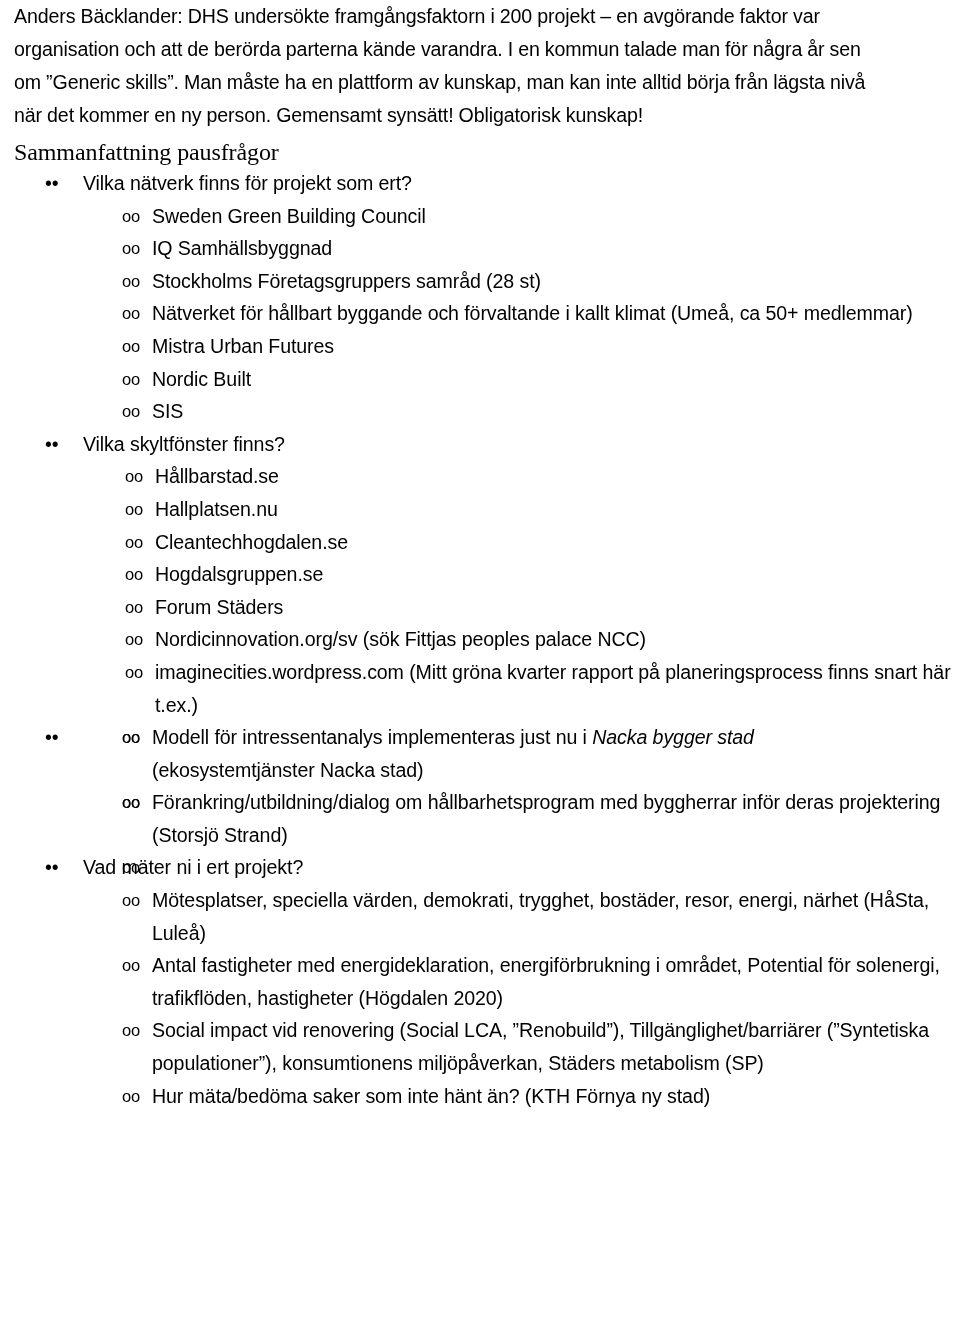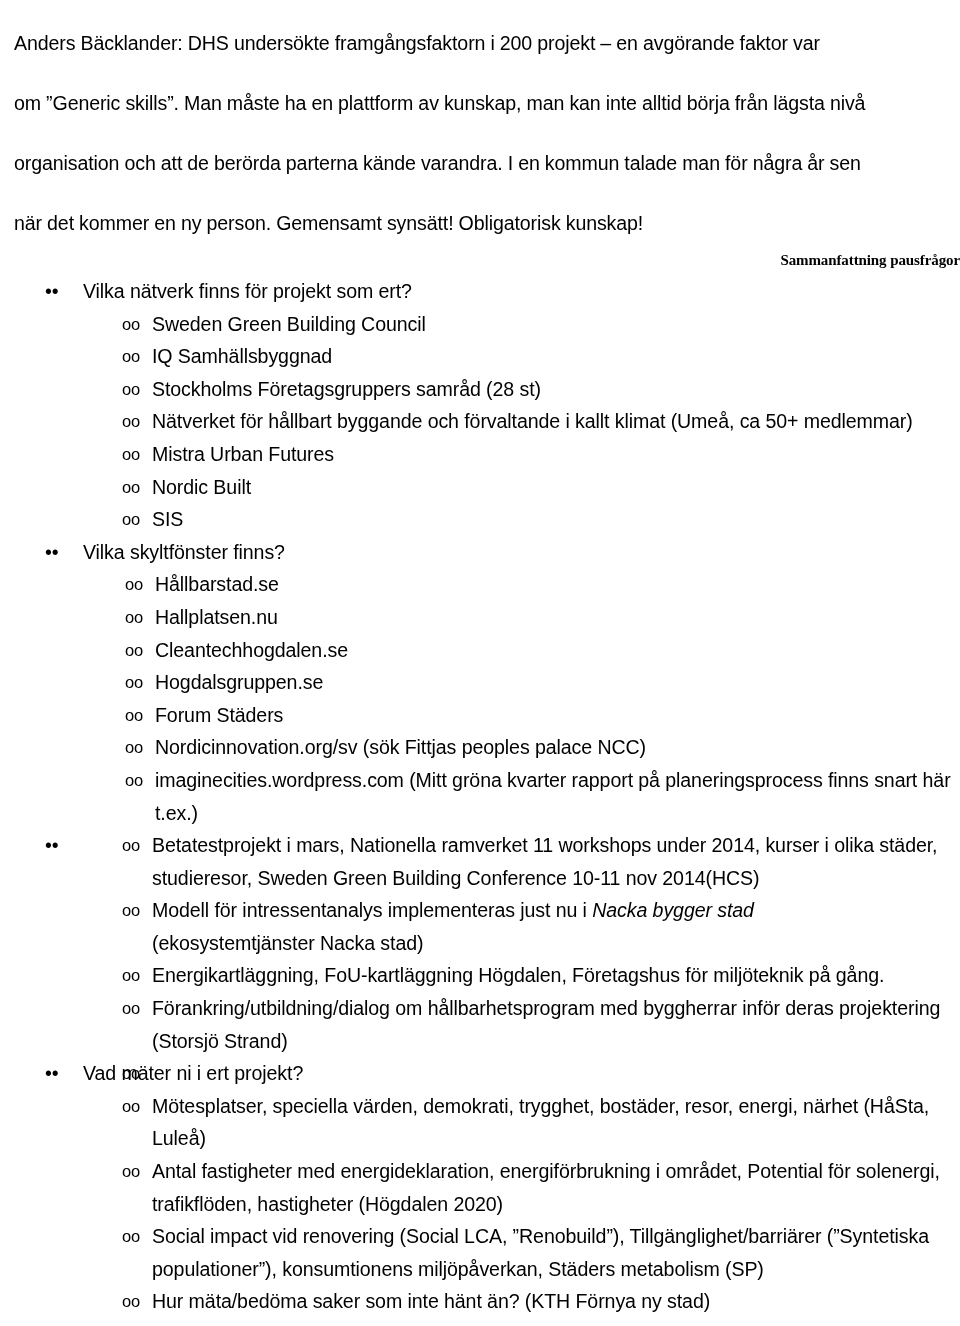--- a/index.html
+++ b/index.html
@@ -28,32 +28,31 @@
   
   .intro {
     margin: 0;
     padding: 0 8px 0 14px;
     font-size: 19.6px;
     line-height: 33px;
     text-align: left;
     letter-spacing: -0.12px;
     word-spacing: -0.2px;
   }
-  .intro-line { display: block; white-space: nowrap; margin-top: 27px; }
+  .intro-line { display: block; white-space: nowrap; }
 
   
   .section-heading {
     margin: 5px 0 0 0;
     padding: 0 0 0 14px;
     font-family: "Liberation Serif", serif;
-    font-weight: bold;
-    font-size: 15px;
+    font-weight: normal;
+    font-size: 24px;
     line-height: 30px;
     letter-spacing: -0.1px;
-    text-align: right;
   }
 
   
   ul.outline {
     list-style: none;
     margin: 0;
     padding: 0;
   }
 
   
@@ -107,22 +106,22 @@
   .w-1 { max-width: 800px; }
   .w-2 { max-width: 812px; }
 </style>
 </head>
 <body>
 
 <div id="page">
 
   <p class="intro">
     <span class="intro-line">Anders Bäcklander: DHS undersökte framgångsfaktorn i 200 projekt – en avgörande faktor var</span>
+    <span class="intro-line">organisation och att de berörda parterna kände varandra. I en kommun talade man för några år sen</span>
     <span class="intro-line">om ”Generic skills”. Man måste ha en plattform av kunskap, man kan inte alltid börja från lägsta nivå</span>
-    <span class="intro-line">organisation och att de berörda parterna kände varandra. I en kommun talade man för några år sen</span>
     <span class="intro-line">när det kommer en ny person. Gemensamt synsätt! Obligatorisk kunskap!</span>
   </p>
 
   <h2 class="section-heading">Sammanfattning pausfrågor</h2>
 
   <ul class="outline">
 
     <li class="lvl1">
       <span class="bullet">•</span>
       <span class="txt">Vilka nätverk finns för projekt som ert?</span>
@@ -192,29 +191,27 @@
         <span class="txt">imaginecities.wordpress.com (Mitt gröna kvarter rapport på planeringsprocess finns snart här t.ex.)</span>
       </li>
     </ul>
 
     <li class="lvl1">
       <span class="bullet">•</span>
     </li>
     <ul class="outline">
       <li class="lvl2">
         <span class="bullet">o</span>
-        <span class="txt">Betatestprojekt i mars, Nationella ramverket 11 workshops under 2014, kurser i olika städer, studieresor, Sweden Green Building Conference 10-11 nov 2014(HCS)</span>
       </li>
       <li class="lvl2 w-1">
         <span class="bullet">o</span>
         <span class="txt">Modell för intressentanalys implementeras just nu i </span><span class="txt ital">Nacka bygger stad</span><br><span class="txt"> (ekosystemtjänster Nacka stad)</span>
       </li>
       <li class="lvl2">
         <span class="bullet">o</span>
-        <span class="txt">Energikartläggning, FoU-kartläggning Högdalen, Företagshus för miljöteknik på gång.</span>
       </li>
       <li class="lvl2 w-1">
         <span class="bullet">o</span>
         <span class="txt">Förankring/utbildning/dialog om hållbarhetsprogram med byggherrar inför deras projektering (Storsjö Strand)</span>
       </li>
       <li class="lvl2">
         <span class="bullet">o</span>
       </li>
     </ul>
 

